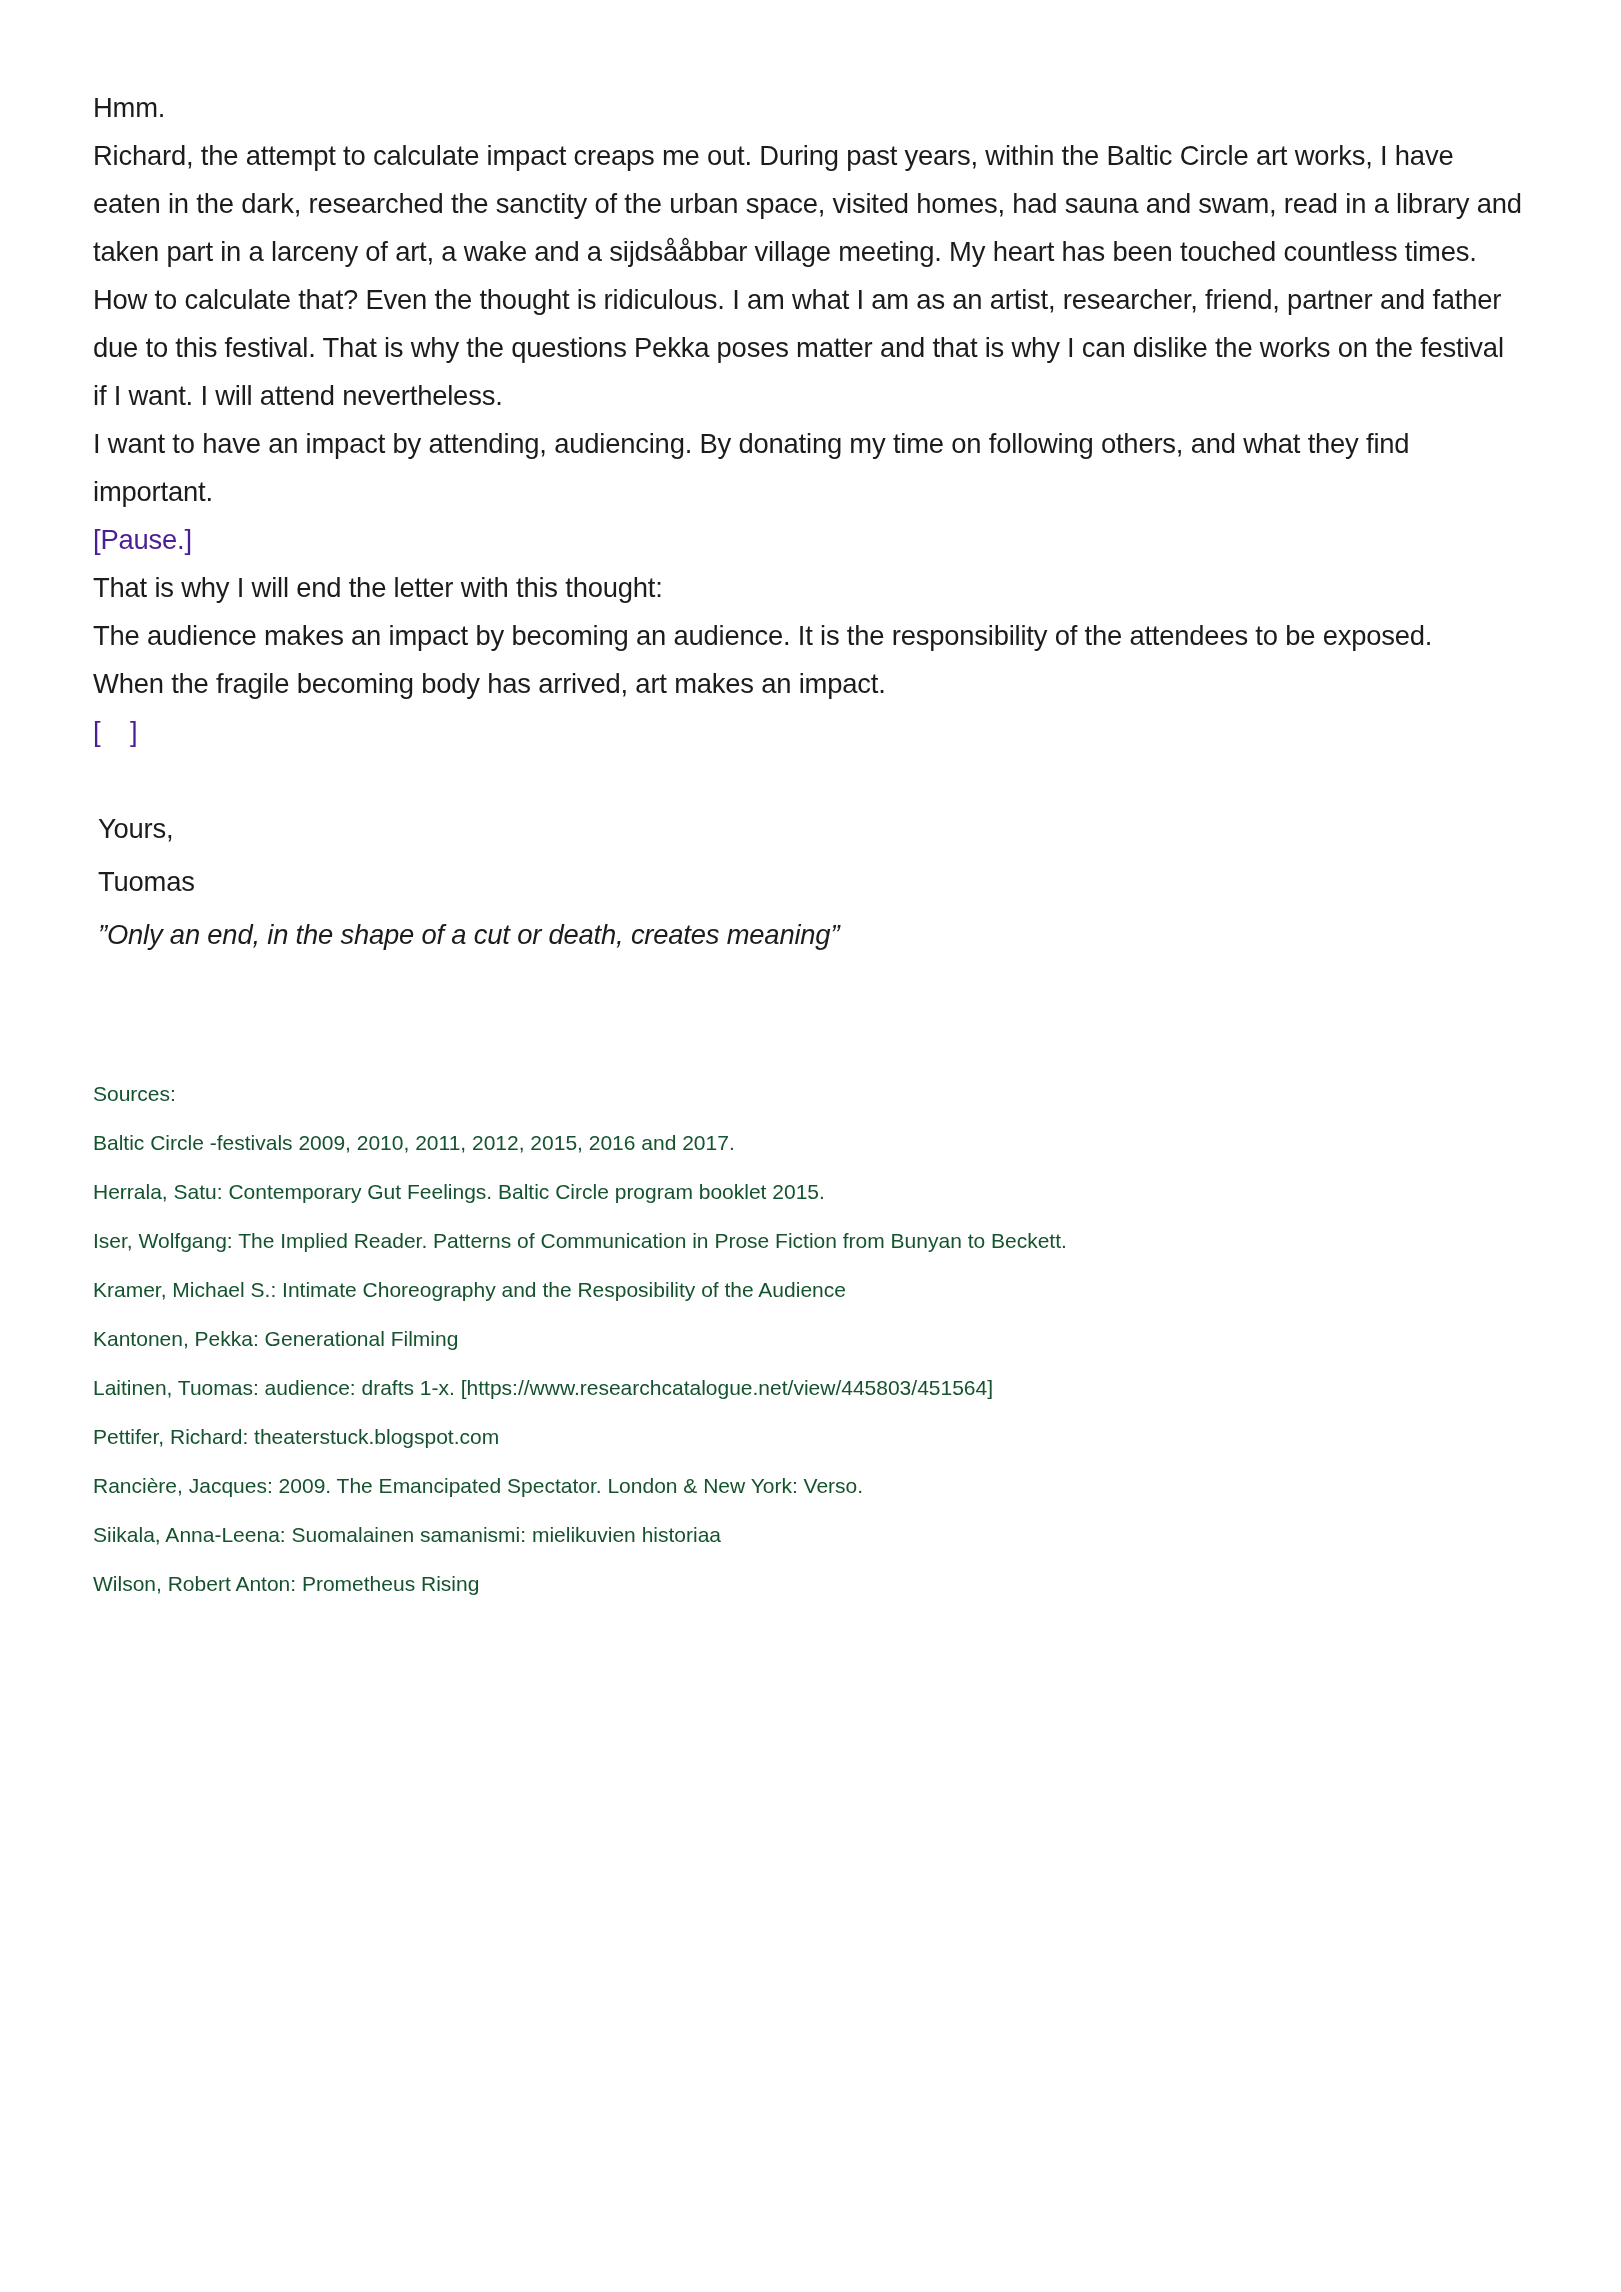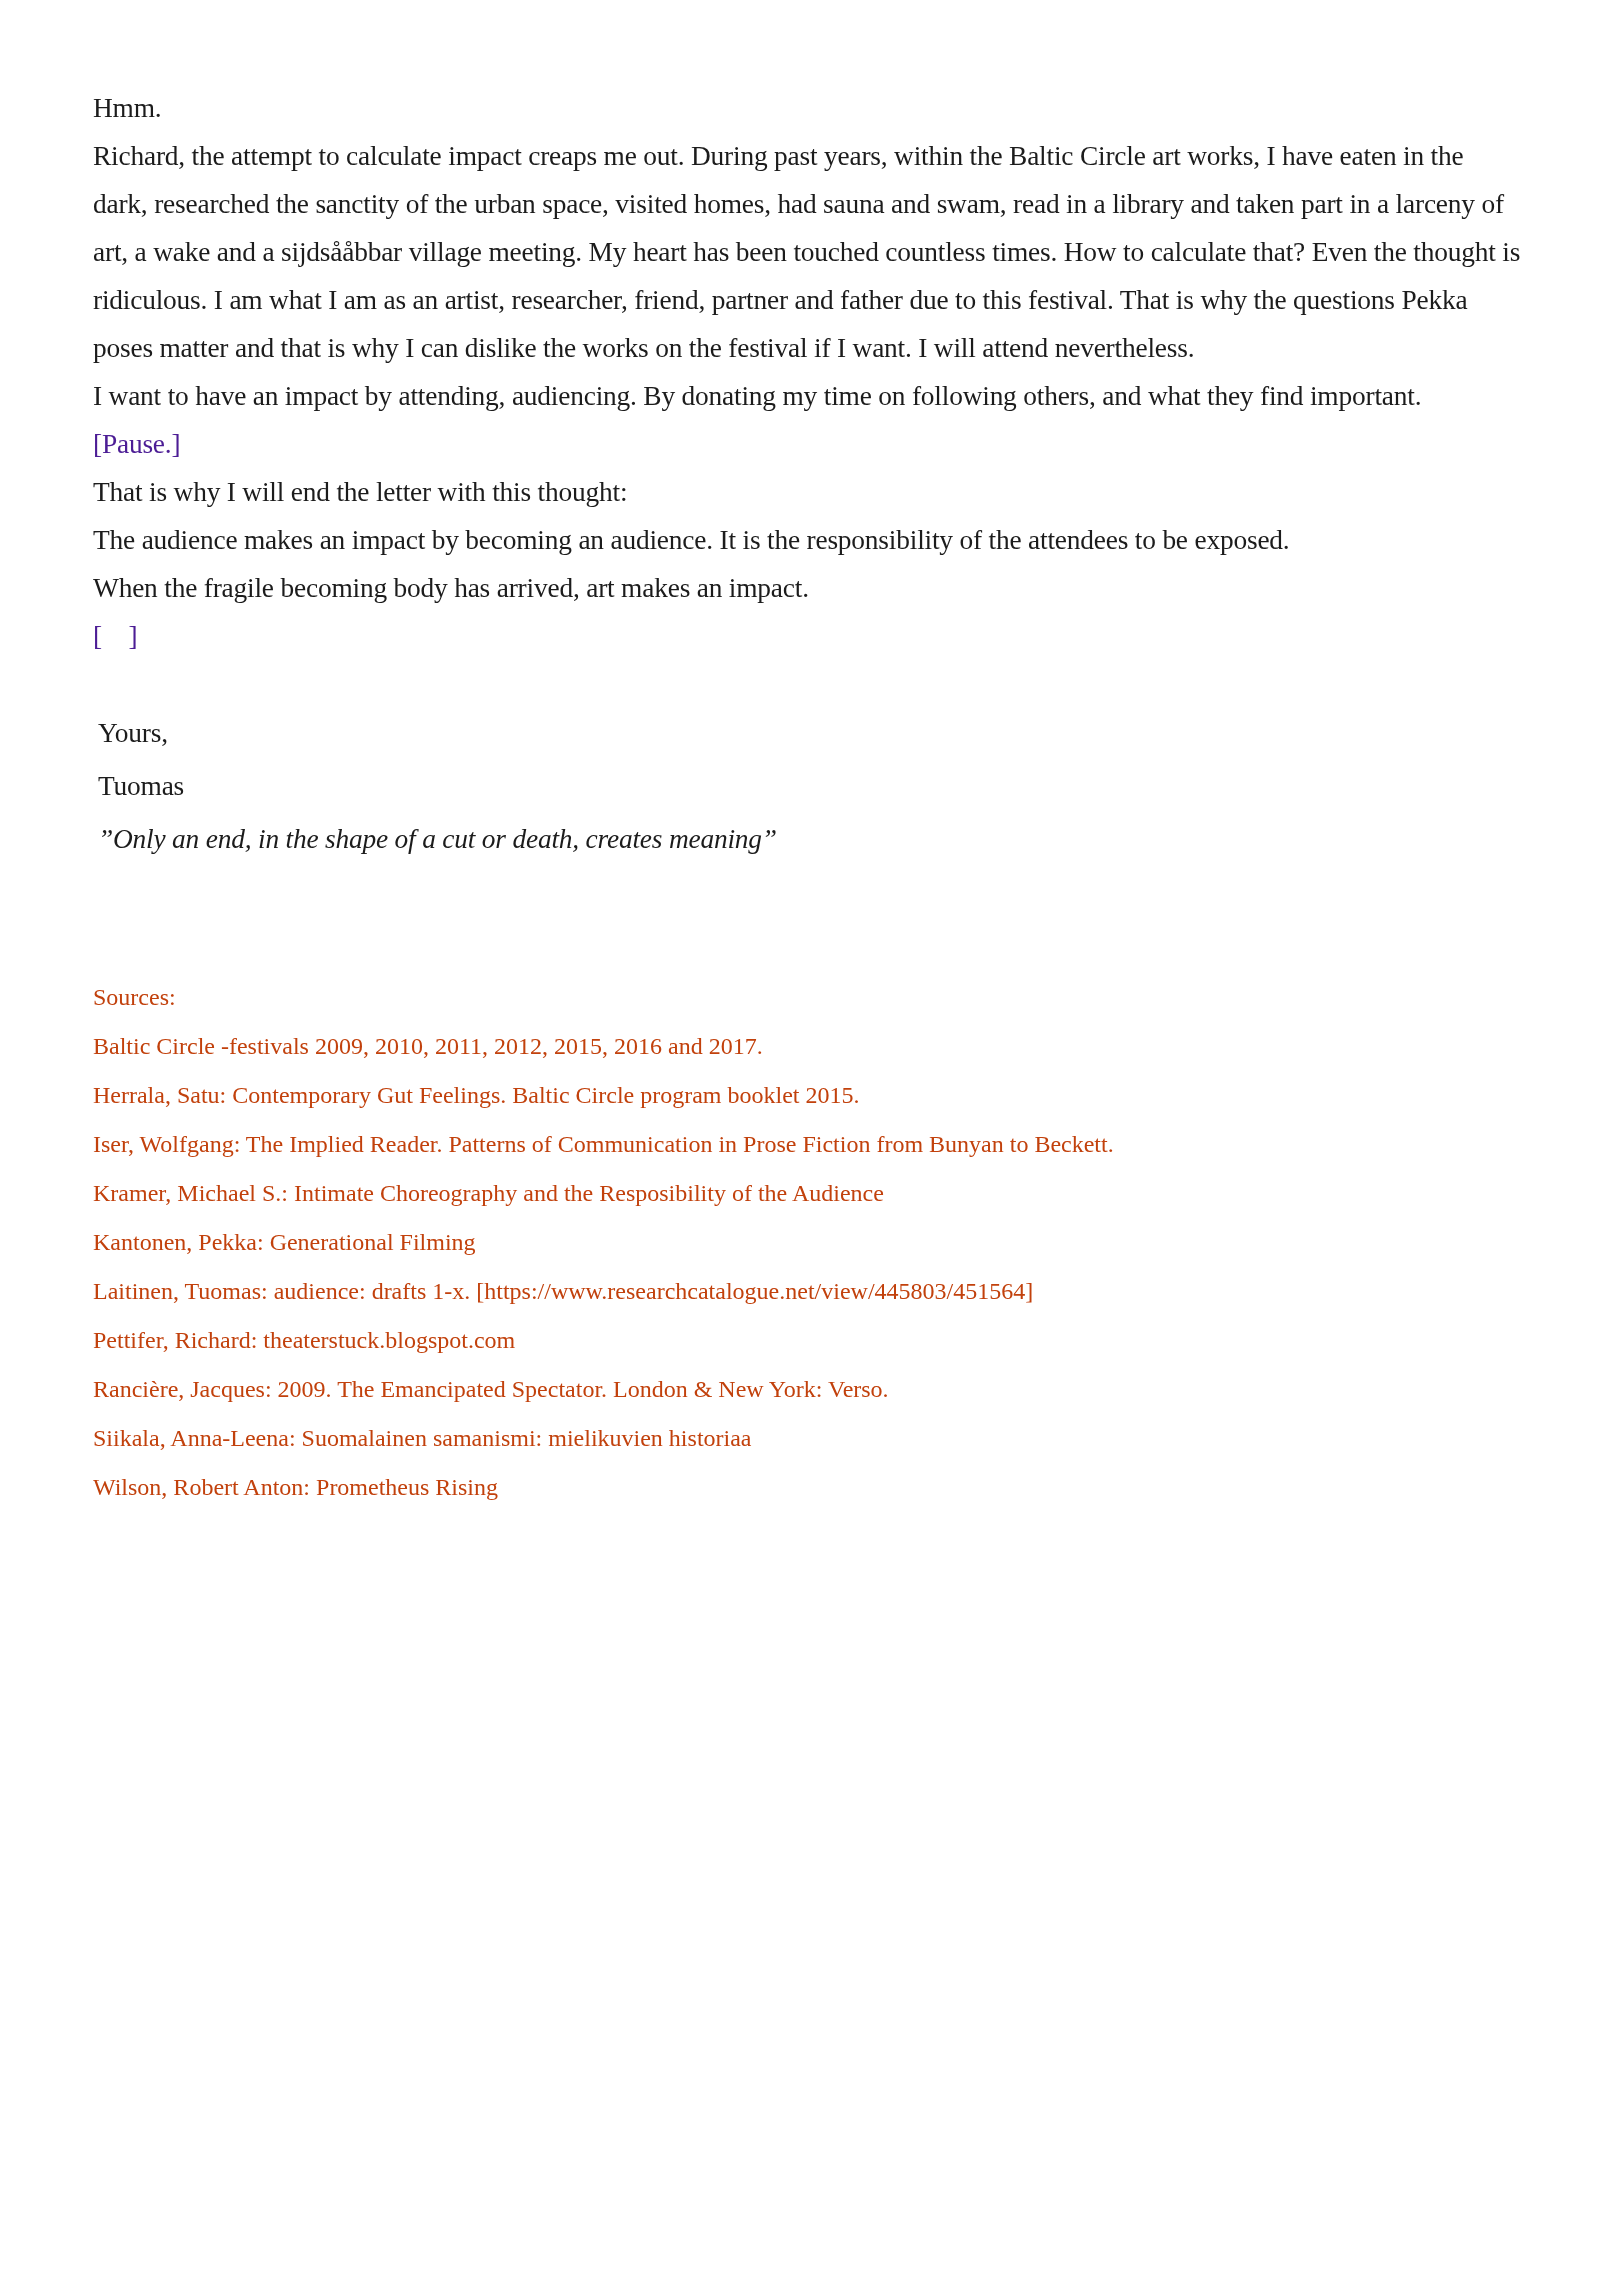--- a/index.html
+++ b/index.html
@@ -7,36 +7,36 @@
     padding: 0;
     background: #ffffff;
   }
   .page {
     position: relative;
     width: 1621px;
     height: 2239px;
     box-sizing: border-box;
     background: #ffffff;
     padding: 84px 98px 0 93px;
-    font-family: Liberation Serif, serif;
+    font-family: Liberation Sans, sans-serif;
     color: #1c1c1c;
     font-size: 27.4px;
     line-height: 48px;
     letter-spacing: -0.2px;
   }
   .page p { margin: 0; }
   .gap-s { margin-top: 49px; }
   .gap-d { margin-top: 98px; }
   .red { color: #4c1d95; }
   .quote { font-style: italic; }
   .signature p { margin: 5px; }
   .sources {
     margin-top: 110px;
-    color: #c2410c;
-    font-size: 24px;
+    color: #14532d;
+    font-size: 21px;
     line-height: 49px;
     letter-spacing: 0;
   }
   .sources p { margin: 0; }
 </style>
 </head>
 <body>
 
 <div class="page">
 

